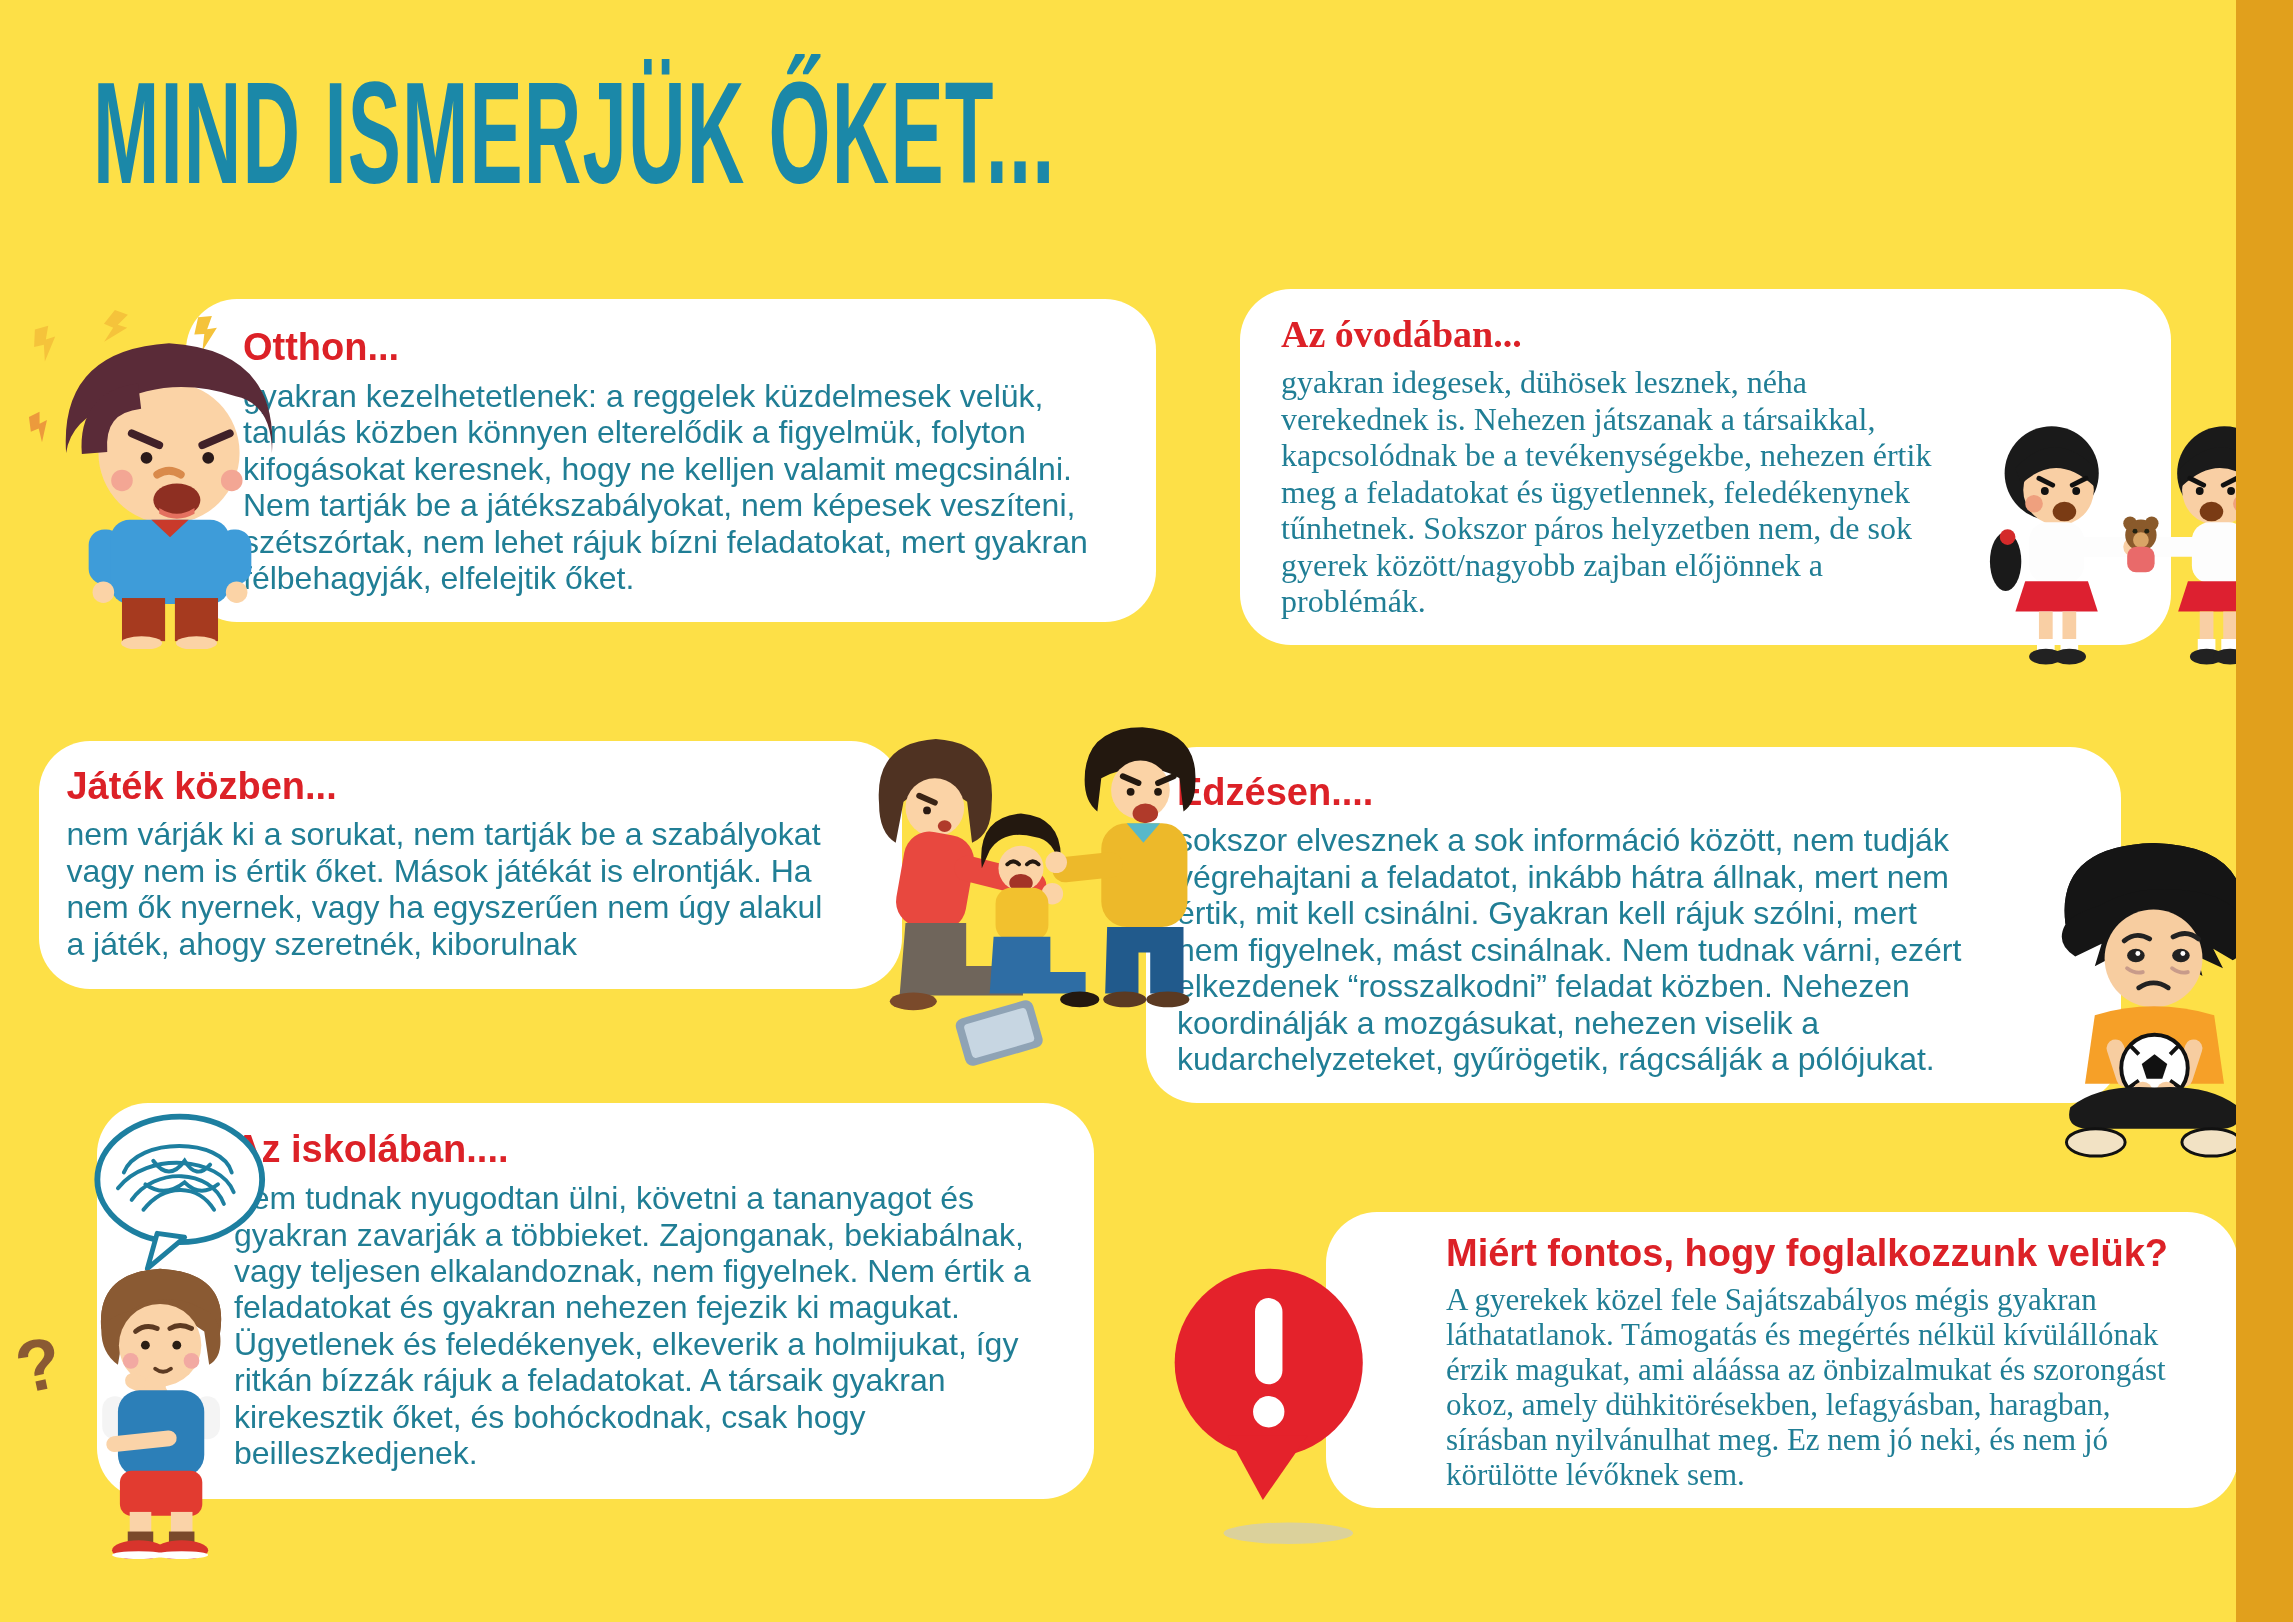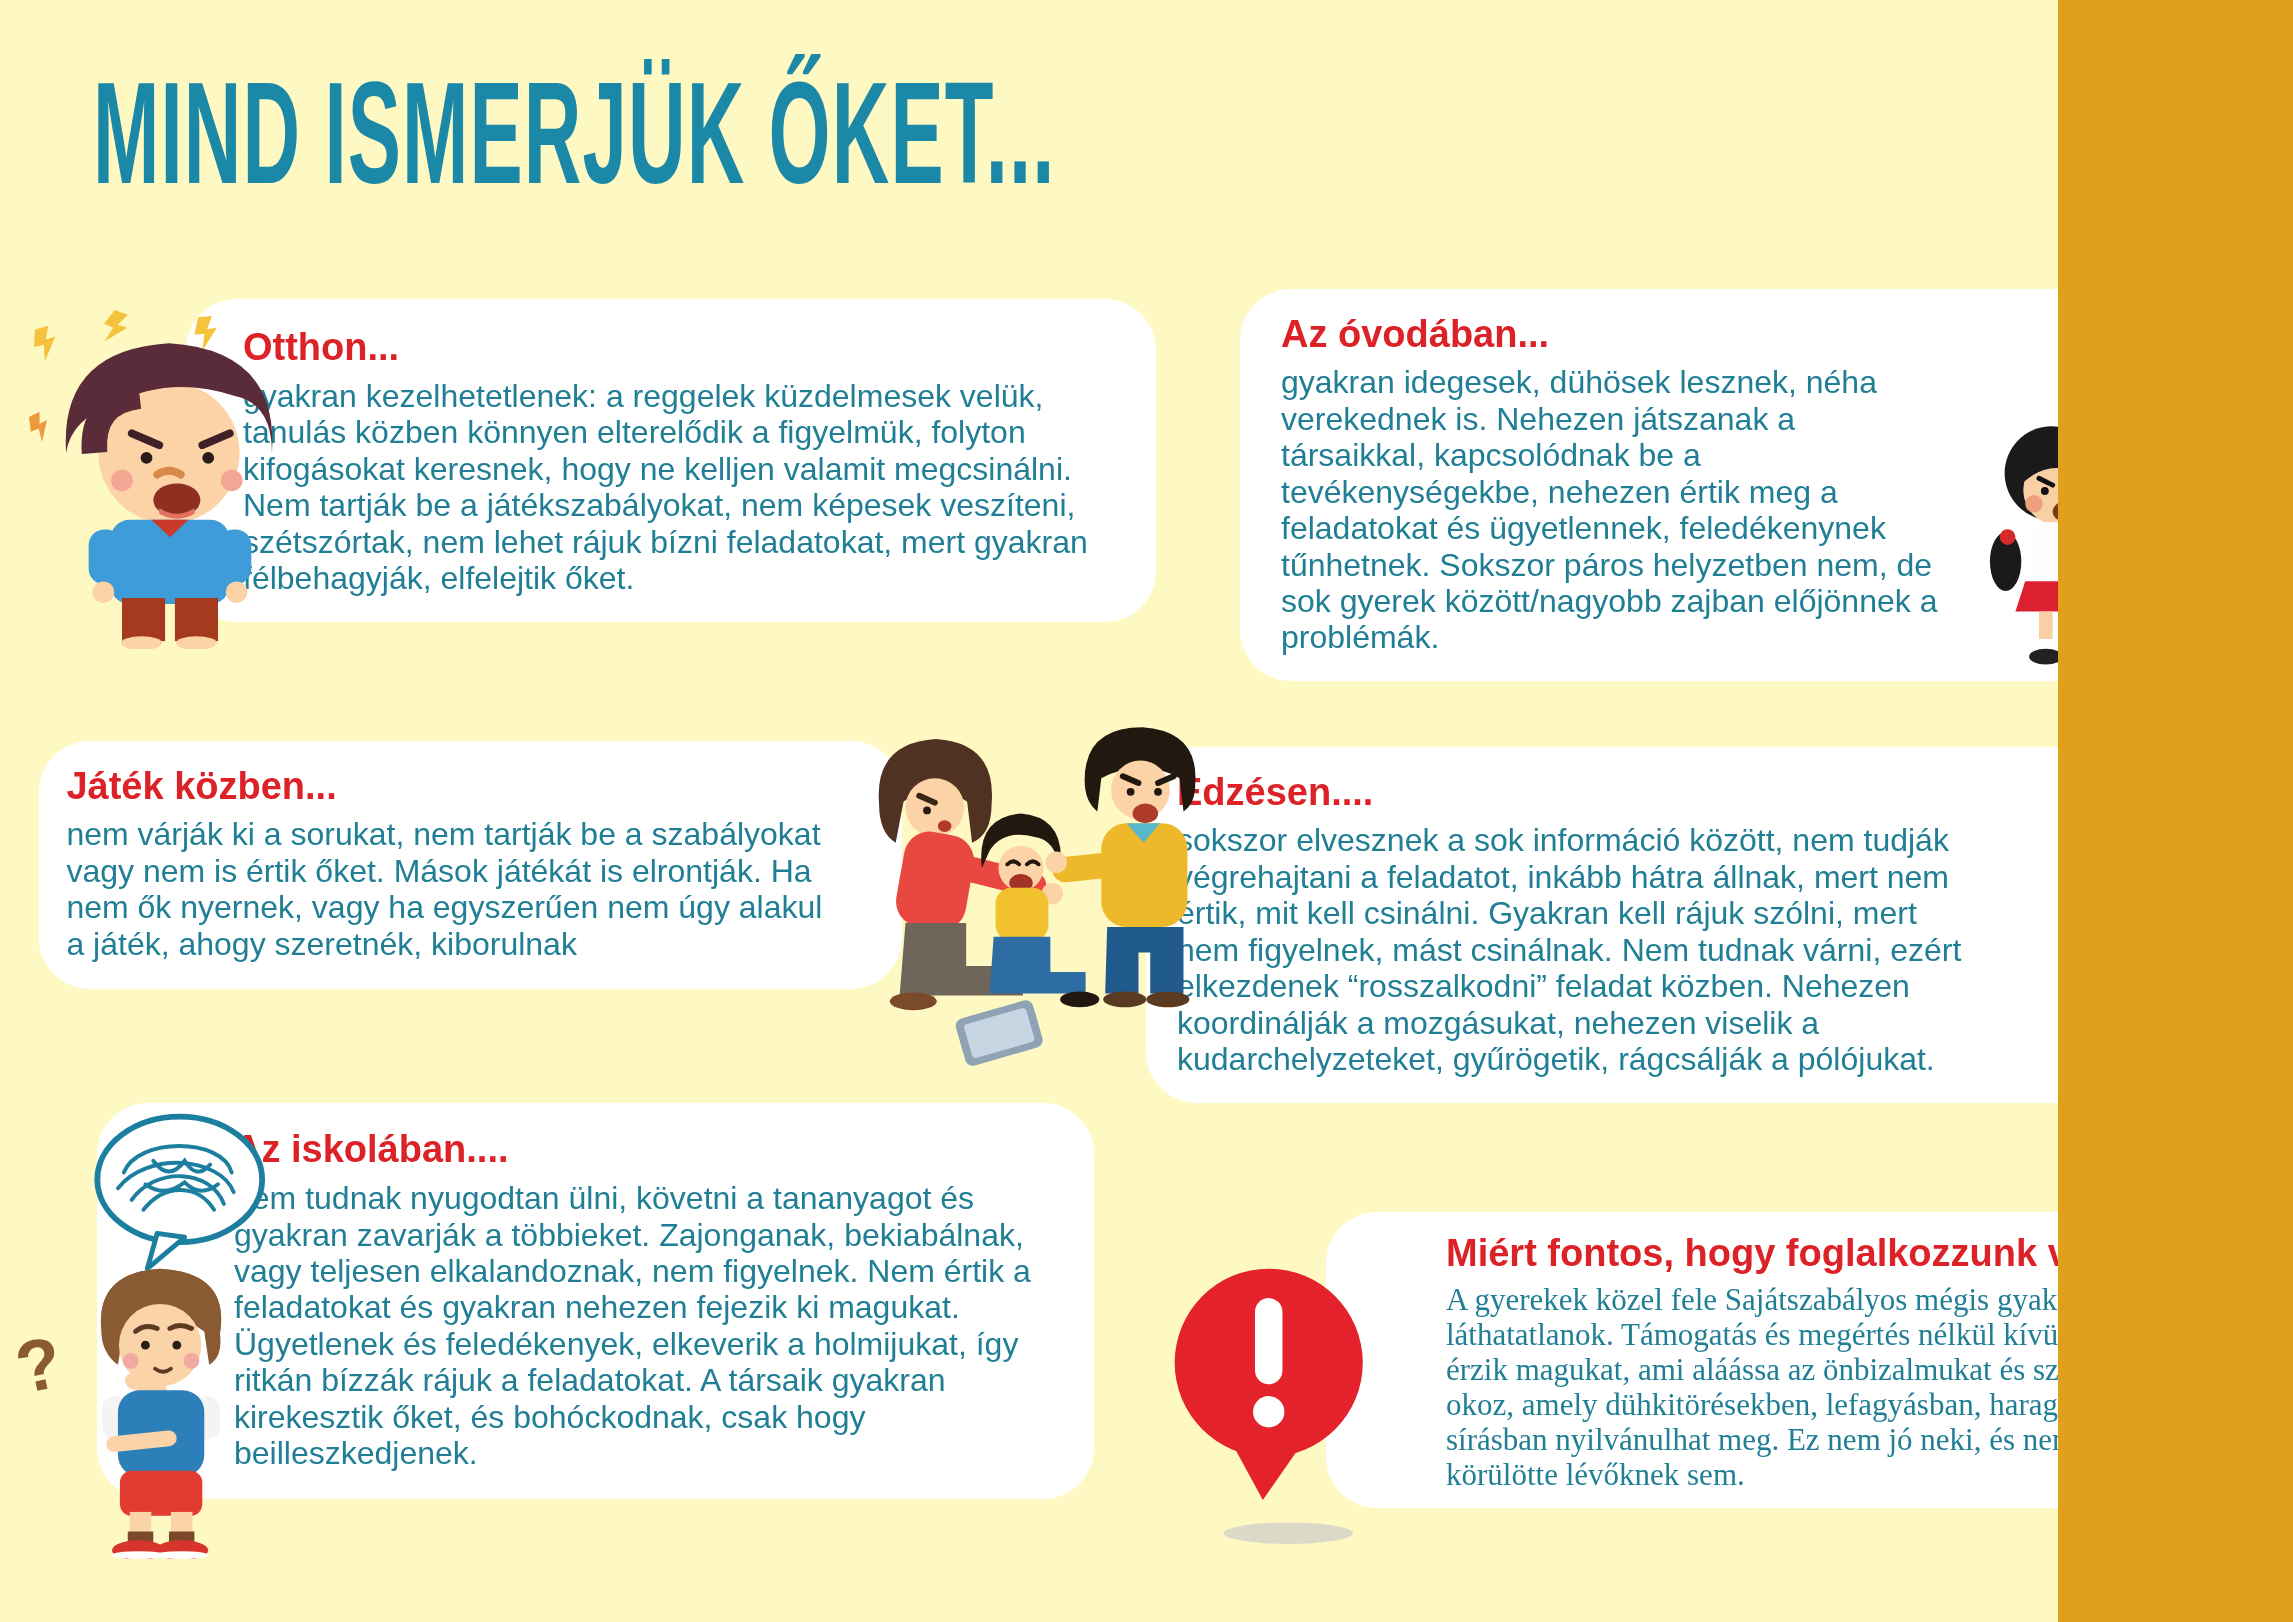--- a/index.html
+++ b/index.html
@@ -1,35 +1,35 @@
 <!DOCTYPE html>
 <html><head>
 <meta charset="utf-8">
 <style>
   html,body{margin:0;padding:0;background:#E1A01C;}
   .canvas{
-    position:relative;width:2058px;height:1622px;overflow:hidden;
-    background:#fef9c3;font-family:"Liberation Sans",sans-serif;
+    position:relative;width:2236px;height:1622px;overflow:hidden;
+    background:#fde047;font-family:"Liberation Sans",sans-serif;
   }
   .title{
     position:absolute;left:93px;top:61px;margin:0;white-space:nowrap;
     font-size:145px;font-weight:bold;letter-spacing:2px;color:#1B88A8;
     transform:scale(0.55,1.0);transform-origin:left top;line-height:1;
   }
   .card{
     position:absolute;background:#FFFFFF;border-radius:51px;box-sizing:border-box;
   }
   .card h2{
     margin:0 0 9.8px 0;color:#DC2127;font-size:38px;font-weight:bold;line-height:1.05;
   }
   .card p{
     margin:0;color:#207E95;font-size:32px;line-height:1.14;
   }
   #card-otthon   {left:186px; top:299px; width:970px;  padding:29px 39px 25.5px 57px;}
-  #card-ovodaban {left:1240px;top:289px; width:931px;  padding:25.5px 230px 25.5px 41px;}
+  #card-ovodaban {left:1240px;top:289px; width:931px;  padding:25.5px 230px 25.5px 41px;font-family:Liberation Serif, serif;}
   #card-jatek    {left:39px;  top:741px; width:863px;  padding:25.5px 59px 27.4px 27.4px;}
   #card-edzesen  {left:1146px;top:747px; width:975px;  padding:25.5px 147px 25.5px 31px;}
   #card-iskolaban{left:97px; top:1103px;width:997px; padding:27.4px 49px 27.4px 137px;}
   #card-miert    {left:1326px;top:1212px;width:912px;  padding:21.6px 44px 15.7px 120px;}
   #card-miert p{font-size:31px;line-height:1.125;font-family:Liberation Serif, serif;}
   .illo{position:absolute;}
   .illo svg{display:block;width:100%;height:100%;}
   #illo-angry-boy {left:11.8px;  top:306px; width:316px;height:343px;}
   #illo-girls     {left:1978px;top:390px; width:316px;height:299px;}
   #illo-family    {left:835px; top:686px; width:372px;height:384px;}

